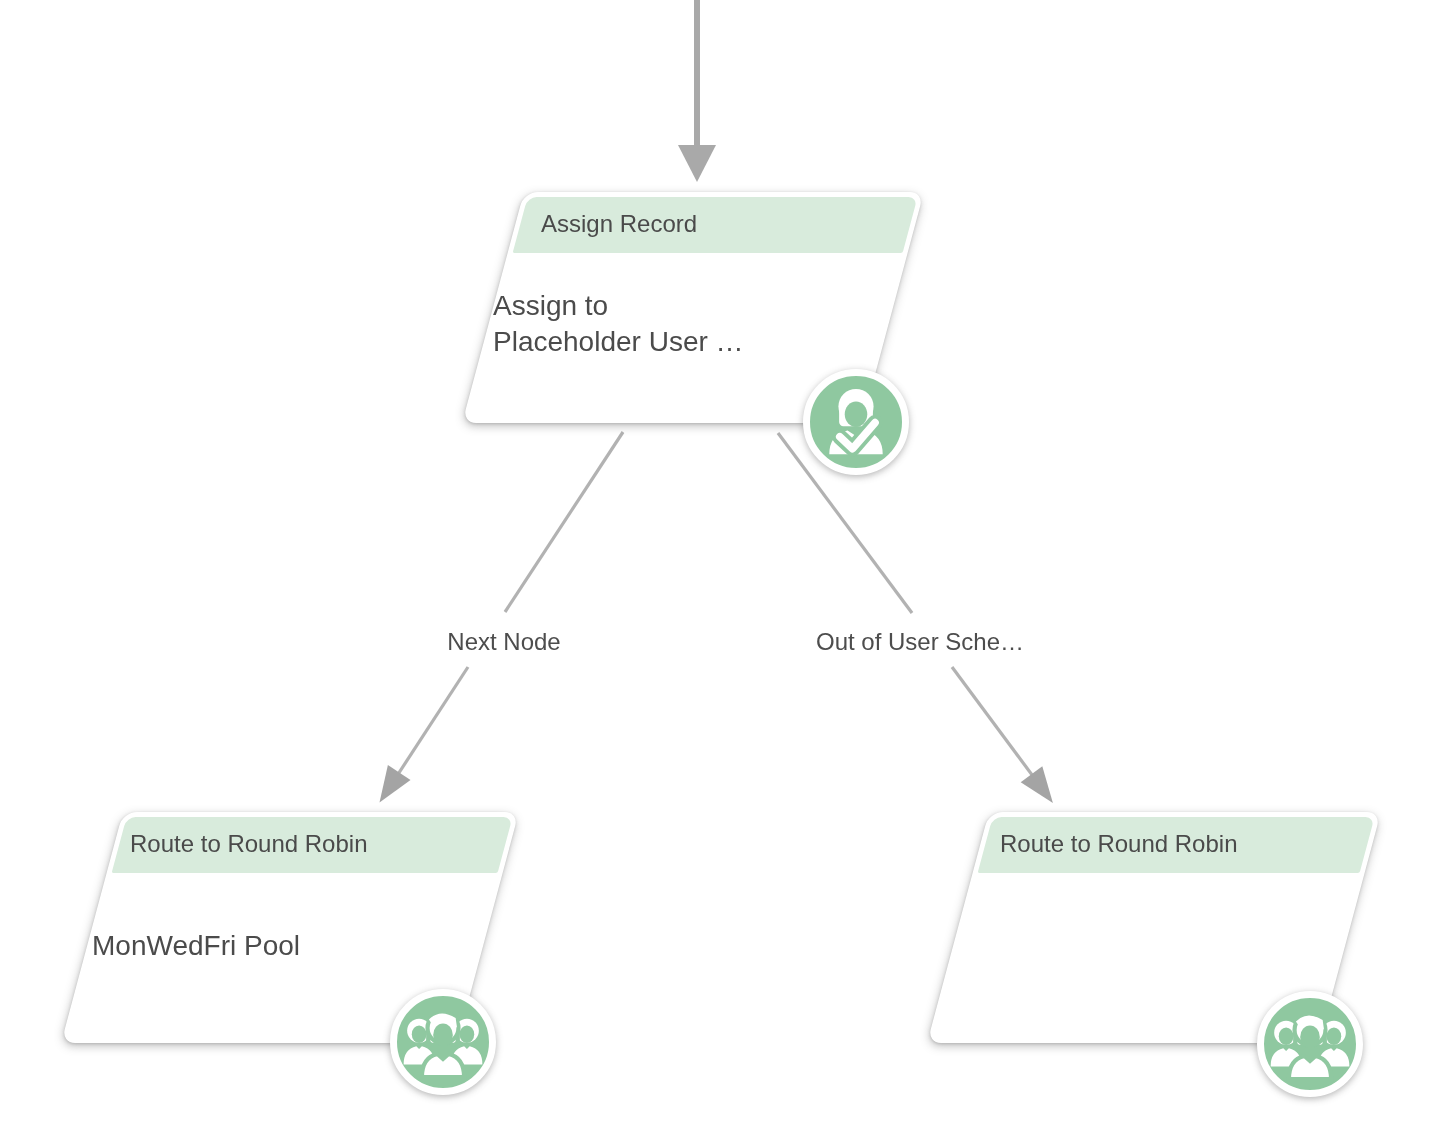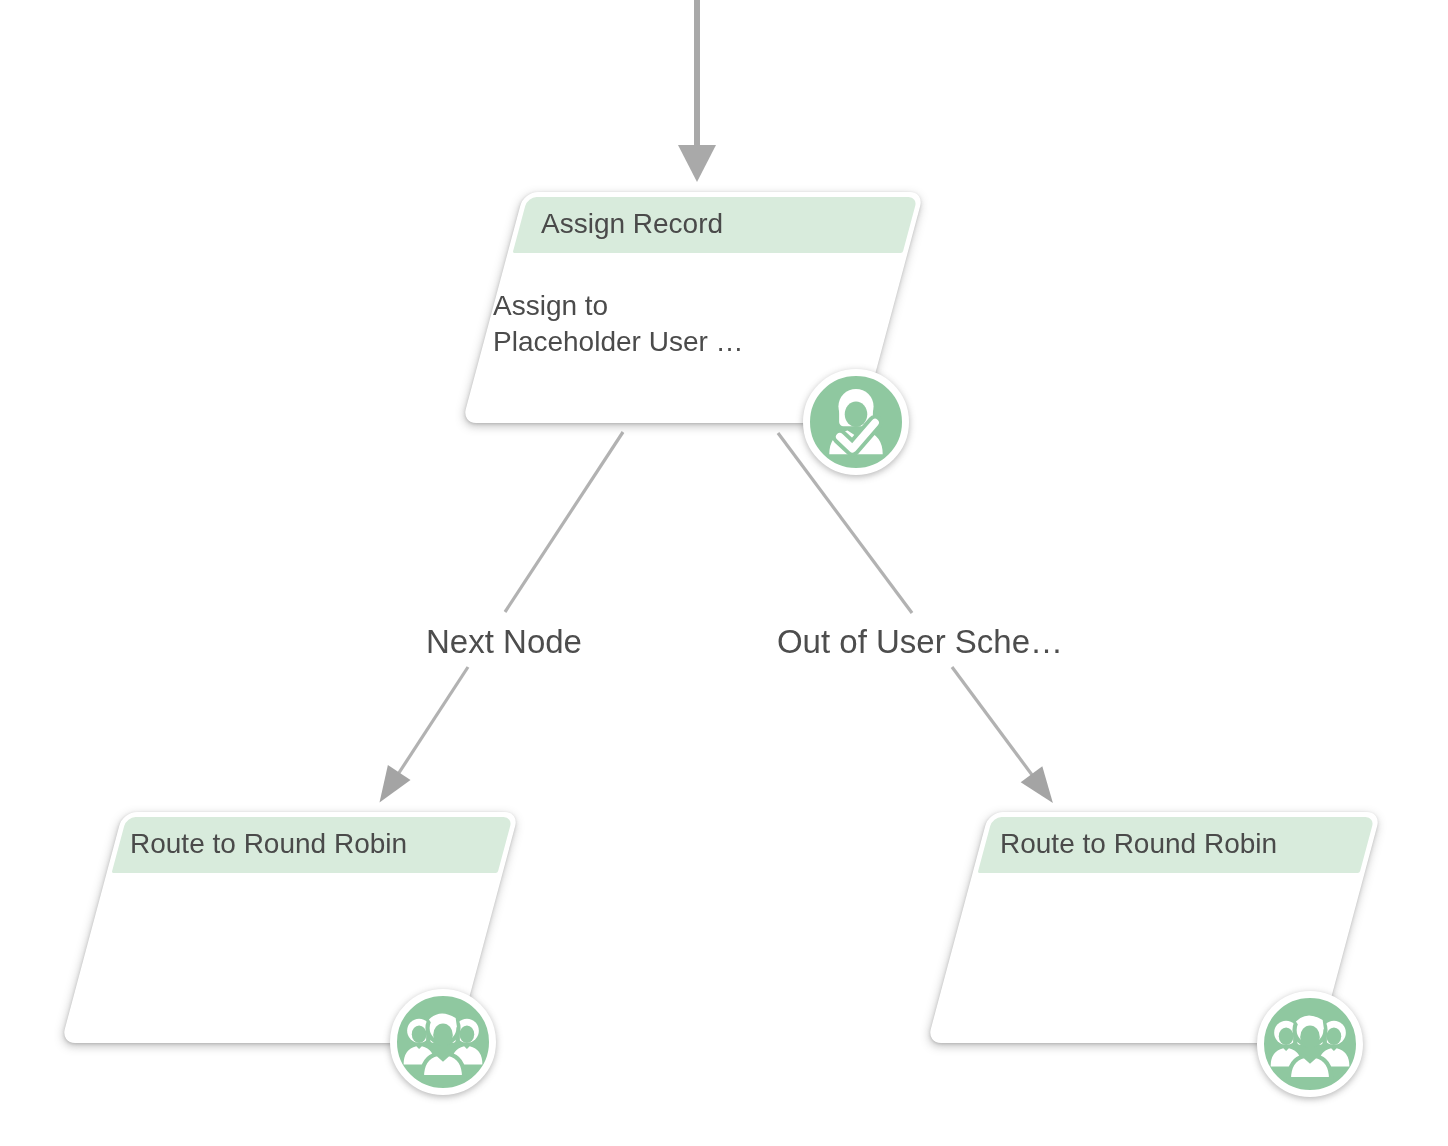--- a/index.html
+++ b/index.html
@@ -17,21 +17,21 @@
   .edge-layer {
     position: absolute;
     left: 0; top: 0;
     width: 1448px; height: 1146px;
     z-index: 0;
   }
 
   .edge-label {
     position: absolute;
     transform: translate(-50%, -50%);
-    font-size: 33px;
+    font-size: 24px;
     color: #4d4d4d;
     white-space: nowrap;
     z-index: 3;
     text-shadow: 0 0 5px #fff, 0 0 5px #fff, 1px 1px 2px #fff;
     text-align: right;
   }
   .edge-label.next   { left: 504px; top: 642px; }
   .edge-label.outof  { left: 920px; top: 642px; }
 
   .node { position: absolute; z-index: 2; }
@@ -53,21 +53,21 @@
     height: 56px;
     background: #d8ebdc;
     border-radius: 9px 9px 2px 2px;
   }
 
   .header-label {
     position: absolute;
     top: 0;
     height: 62px;
     line-height: 64px;
-    font-size: 28px;
+    font-size: 24px;
     color: #4a4a4a;
     white-space: nowrap;
     z-index: 2;
   }
   .n1 .header-label { left: 48px; }
   .n2 .header-label { left: 38px; }
   .n3 .header-label { left: 42px; }
 
   .body-label {
     position: absolute;
@@ -139,20 +139,21 @@
         <polyline points="20.5,42.5 29.5,51 45.5,32.5" fill="none" stroke="#ffffff" stroke-width="5.5" stroke-linecap="round" stroke-linejoin="round"></polyline>
       </svg>
     </div>
   </div>
 
   <div class="node n2">
     <div class="shape">
       <div class="header-bg"></div>
     </div>
     <div class="header-label">Route to Round Robin</div>
+    <div class="body-label">MonWedFri Pool</div>
     <div class="badge">
       <svg viewBox="0 0 64 64" xmlns="http://www.w3.org/2000/svg">
         <circle cx="15" cy="24" r="8.5" fill="#ffffff"></circle>
         <ellipse cx="15" cy="26.5" rx="5.2" ry="6.2" fill="#8fc8a0"></ellipse>
         <path d="M4,48 Q4,37 13,35 L15,37 L17,35 Q26,37 26,48 Z" fill="#ffffff"></path>
         <circle cx="49" cy="24" r="8.5" fill="#ffffff"></circle>
         <ellipse cx="49" cy="26.5" rx="5.2" ry="6.2" fill="#8fc8a0"></ellipse>
         <path d="M38,48 Q38,37 47,35 L49,37 L51,35 Q60,37 60,48 Z" fill="#ffffff"></path>
         <rect x="21.5" y="20" width="21" height="14" rx="3" fill="#ffffff" stroke="#8fc8a0" stroke-width="3"></rect>
         <circle cx="32" cy="22" r="11" fill="#ffffff" stroke="#8fc8a0" stroke-width="3"></circle>

